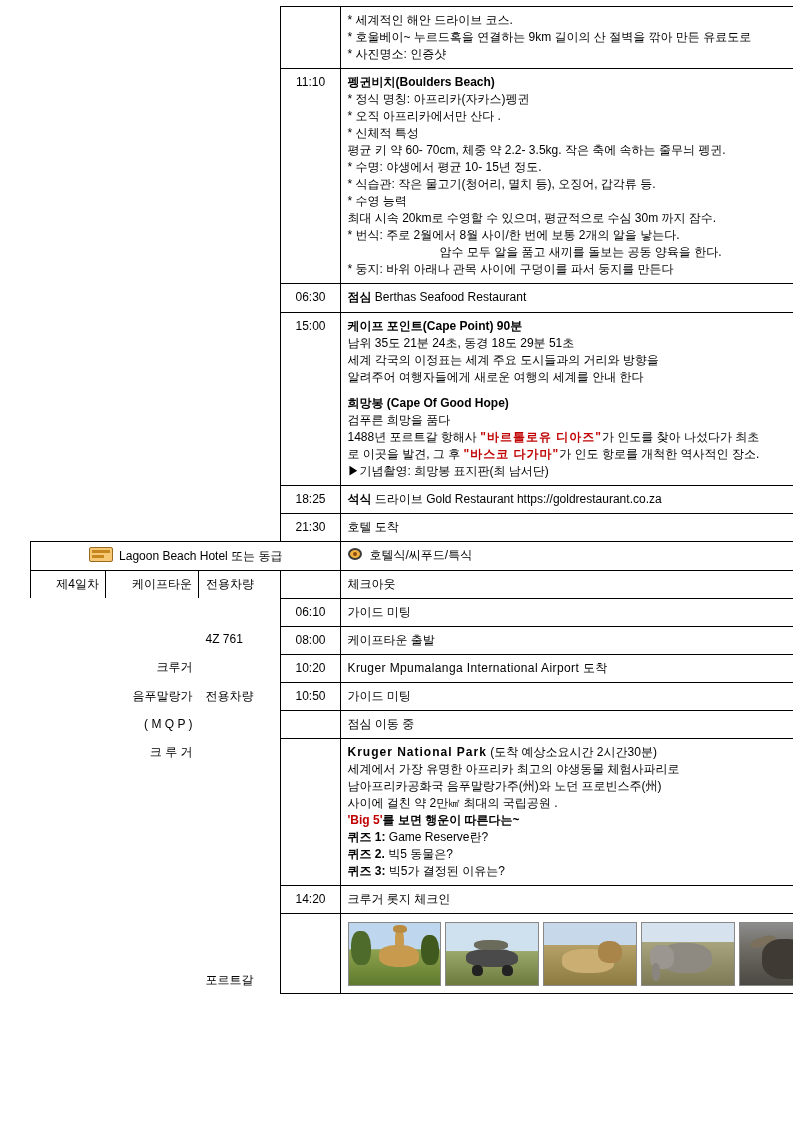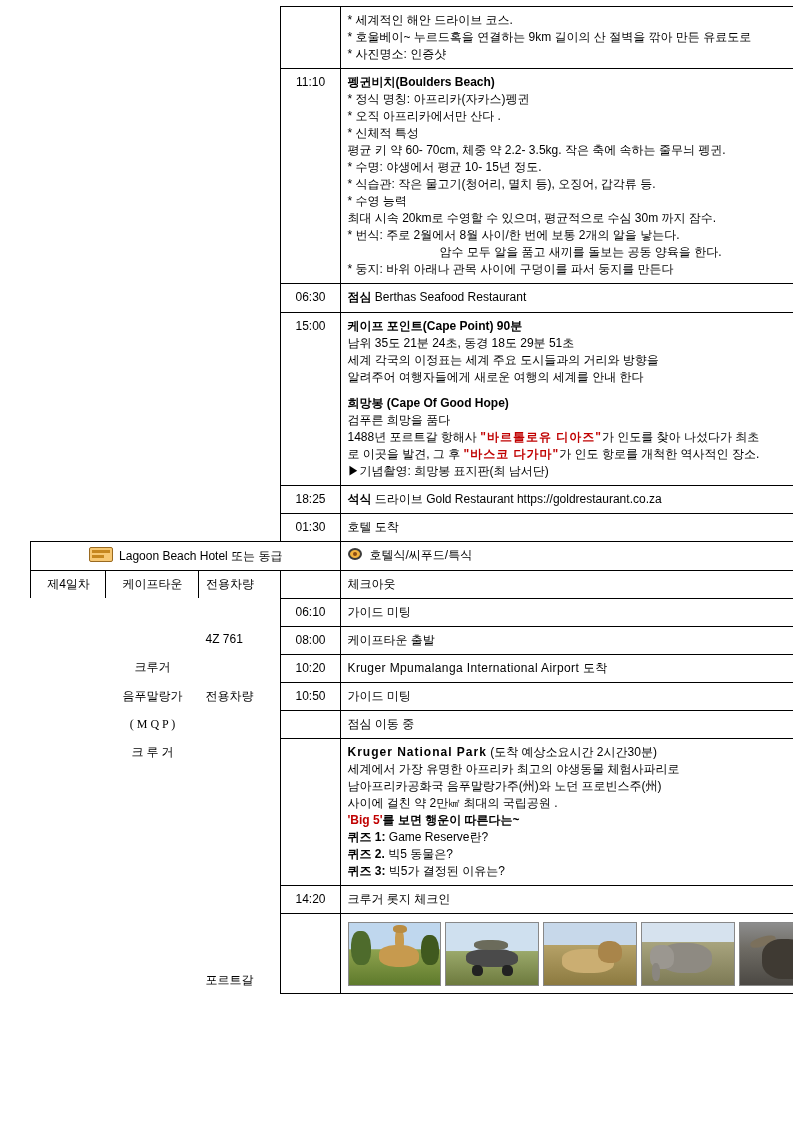--- a/index.html
+++ b/index.html
@@ -26,22 +26,22 @@
     width: 741px;
     table-layout: fixed;
   }
   table.itin td {
     border: 1px solid #000000;
     vertical-align: top;
     padding: 5px 6px 5px 7px;
     line-height: 1.42;
     font-size: 12px;
   }
-  .c-day    { width: 62px; text-align: center; }
-  .c-city   { width: 80px; text-align: center; font-family: Liberation Serif, serif; }
+  .c-day    { width: 62px; text-align: right; }
+  .c-city   { width: 80px; text-align: right; }
   .c-trans  { width: 68px; text-align: left; }
   .c-time   { width: 46px; text-align: center; white-space: nowrap; }
   .c-desc   { width: 485px; }
 
   .nb { border: none !important; }
   .noborder-bottom { border-bottom: none !important; }
 
   .b { font-weight: bold; }
   .mono-sp { letter-spacing: 0.4px; }
   .ind2 { padding-left: 92px; display: inline-block; }
@@ -235,21 +235,21 @@
     <td class="c-desc">
       <span class="b">석식</span>
       <span>드라이브  Gold Restaurant  https://goldrestaurant.co.za</span>
     </td>
   </tr>
 
   <tr>
     <td class="c-day nb"></td>
     <td class="c-city nb"></td>
     <td class="c-trans nb"></td>
-    <td class="c-time">01:30</td>
+    <td class="c-time">21:30</td>
     <td class="c-desc">호텔 도착</td>
   </tr>
 
   <tr class="hotelrow">
     <td class="hotel-cell" colspan="4">
       <span class="icon-box"></span><span>Lagoon Beach Hotel 또는 동급</span>
     </td>
     <td class="meal-cell">
       <span class="icon-meal"></span><span>호텔식/씨푸드/특식</span>
     </td>

